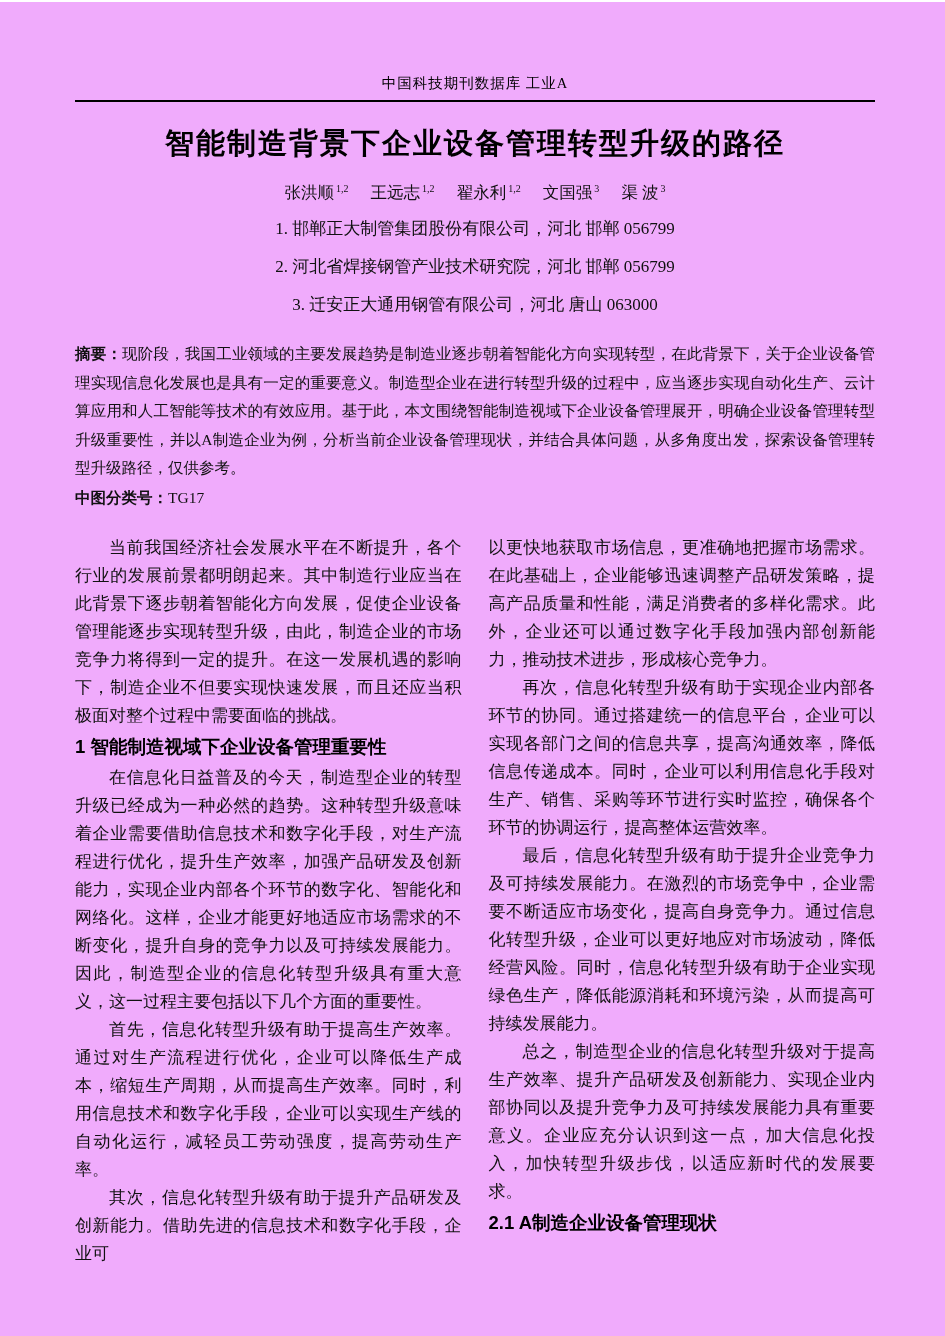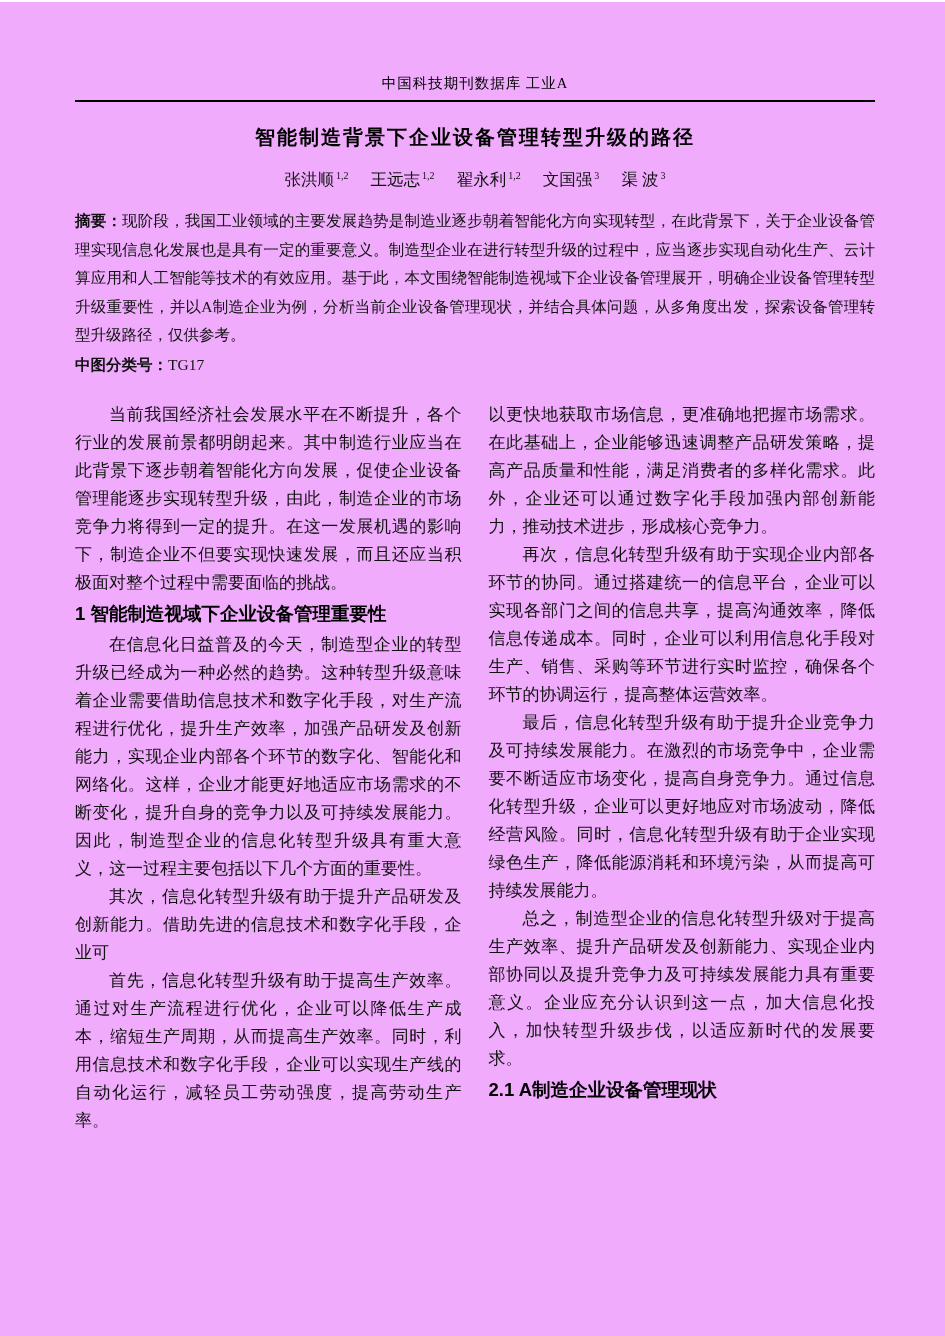--- a/index.html
+++ b/index.html
@@ -27,21 +27,21 @@
   }
   .header-rule {
     border-bottom: 2px solid #000000;
     margin-top: 7px;
   }
   .paper-title {
     margin: 22px 0 0 0;
     text-align: center;
     font-family: "Liberation Sans", "DejaVu Sans", sans-serif;
     font-weight: bold;
-    font-size: 20px;
+    font-size: 29px;
     letter-spacing: 2px;
     color: #000000;
   }
   .authors-line {
     margin-top: 18px;
     text-align: center;
     font-size: 16.5px;
   }
   .author {
     display: inline-block;
@@ -116,38 +116,43 @@
   <h1 class="paper-title">智能制造背景下企业设备管理转型升级的路径</h1>
 
   <div class="authors-line">
     <span class="author"><span>张洪顺</span><sup>1,2</sup></span>
     <span class="author"><span>王远志</span><sup>1,2</sup></span>
     <span class="author"><span>翟永利</span><sup>1,2</sup></span>
     <span class="author"><span>文国强</span><sup>3</sup></span>
     <span class="author"><span>渠 波</span><sup>3</sup></span>
   </div>
 
+  <div class="affiliations">
+    <div class="affiliation-line">1. 邯郸正大制管集团股份有限公司，河北 邯郸 056799</div>
+    <div class="affiliation-line">2. 河北省焊接钢管产业技术研究院，河北 邯郸 056799</div>
+    <div class="affiliation-line">3. 迁安正大通用钢管有限公司，河北 唐山 063000</div>
+  </div>
 
   <div class="abstract-block">
     <span class="block-label">摘要：</span><span>现阶段，我国工业领域的主要发展趋势是制造业逐步朝着智能化方向实现转型，在此背景下，关于企业设备管理实现信息化发展也是具有一定的重要意义。制造型企业在进行转型升级的过程中，应当逐步实现自动化生产、云计算应用和人工智能等技术的有效应用。基于此，本文围绕智能制造视域下企业设备管理展开，明确企业设备管理转型升级重要性，并以A制造企业为例，分析当前企业设备管理现状，并结合具体问题，从多角度出发，探索设备管理转型升级路径，仅供参考。</span>
   </div>
 
 
   <div class="meta-line">
     <span class="block-label">中图分类号：</span><span>TG17</span>
   </div>
 
   <div class="columns">
 
     <div class="col">
       <p class="indent">当前我国经济社会发展水平在不断提升，各个行业的发展前景都明朗起来。其中制造行业应当在此背景下逐步朝着智能化方向发展，促使企业设备管理能逐步实现转型升级，由此，制造企业的市场竞争力将得到一定的提升。在这一发展机遇的影响下，制造企业不但要实现快速发展，而且还应当积极面对整个过程中需要面临的挑战。</p>
       <h2>1 智能制造视域下企业设备管理重要性</h2>
       <p class="indent">在信息化日益普及的今天，制造型企业的转型升级已经成为一种必然的趋势。这种转型升级意味着企业需要借助信息技术和数字化手段，对生产流程进行优化，提升生产效率，加强产品研发及创新能力，实现企业内部各个环节的数字化、智能化和网络化。这样，企业才能更好地适应市场需求的不断变化，提升自身的竞争力以及可持续发展能力。因此，制造型企业的信息化转型升级具有重大意义，这一过程主要包括以下几个方面的重要性。</p>
+      <p class="indent">首先，信息化转型升级有助于提高生产效率。通过对生产流程进行优化，企业可以降低生产成本，缩短生产周期，从而提高生产效率。同时，利用信息技术和数字化手段，企业可以实现生产线的自动化运行，减轻员工劳动强度，提高劳动生产率。</p>
       <p class="indent">其次，信息化转型升级有助于提升产品研发及创新能力。借助先进的信息技术和数字化手段，企业可</p>
-      <p class="indent">首先，信息化转型升级有助于提高生产效率。通过对生产流程进行优化，企业可以降低生产成本，缩短生产周期，从而提高生产效率。同时，利用信息技术和数字化手段，企业可以实现生产线的自动化运行，减轻员工劳动强度，提高劳动生产率。</p>
     </div>
 
     <div class="col">
       <p>以更快地获取市场信息，更准确地把握市场需求。在此基础上，企业能够迅速调整产品研发策略，提高产品质量和性能，满足消费者的多样化需求。此外，企业还可以通过数字化手段加强内部创新能力，推动技术进步，形成核心竞争力。</p>
       <p class="indent">再次，信息化转型升级有助于实现企业内部各环节的协同。通过搭建统一的信息平台，企业可以实现各部门之间的信息共享，提高沟通效率，降低信息传递成本。同时，企业可以利用信息化手段对生产、销售、采购等环节进行实时监控，确保各个环节的协调运行，提高整体运营效率。</p>
       <p class="indent">最后，信息化转型升级有助于提升企业竞争力及可持续发展能力。在激烈的市场竞争中，企业需要不断适应市场变化，提高自身竞争力。通过信息化转型升级，企业可以更好地应对市场波动，降低经营风险。同时，信息化转型升级有助于企业实现绿色生产，降低能源消耗和环境污染，从而提高可持续发展能力。</p>
       <p class="indent">总之，制造型企业的信息化转型升级对于提高生产效率、提升产品研发及创新能力、实现企业内部协同以及提升竞争力及可持续发展能力具有重要意义。企业应充分认识到这一点，加大信息化投入，加快转型升级步伐，以适应新时代的发展要求。</p>
       <h2>2.1 A制造企业设备管理现状</h2>
     </div>
 

